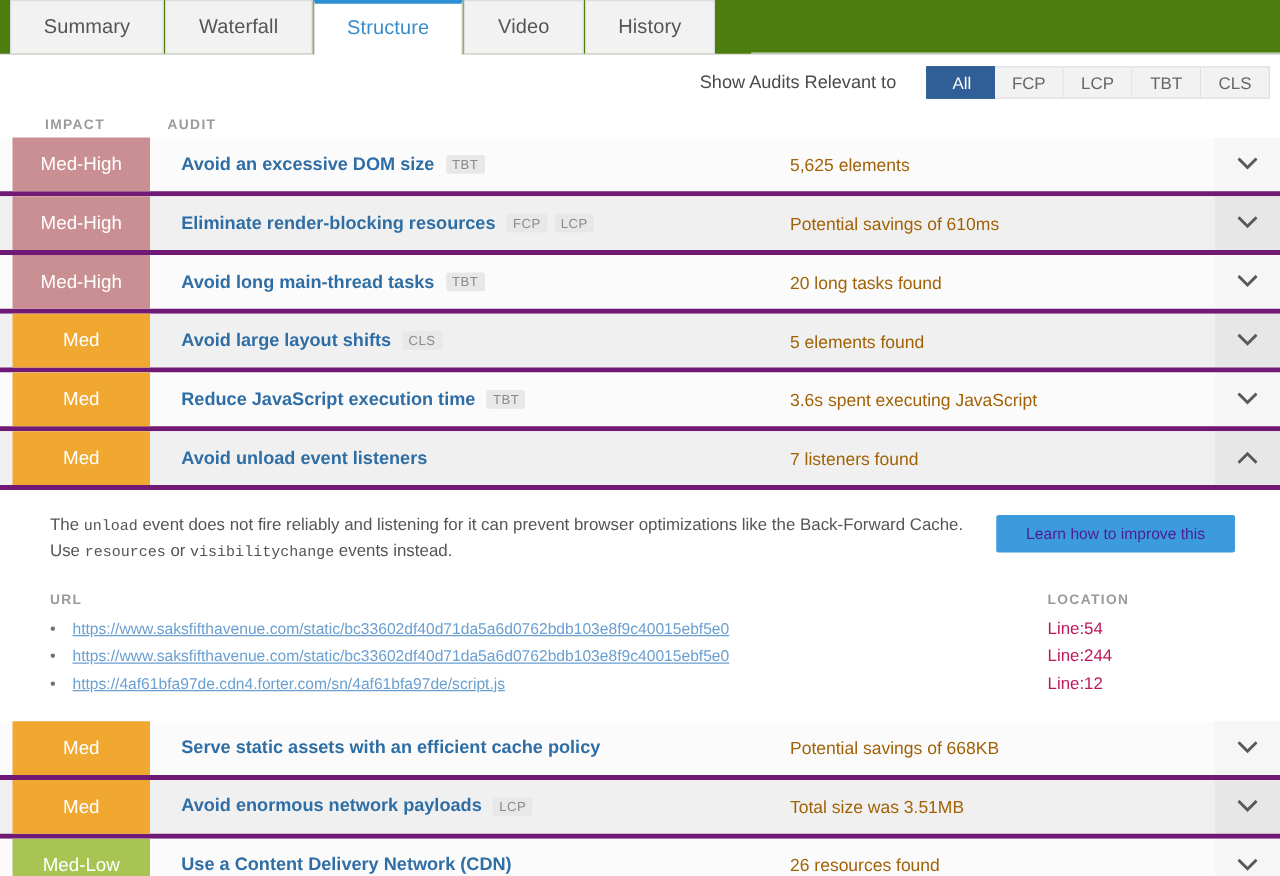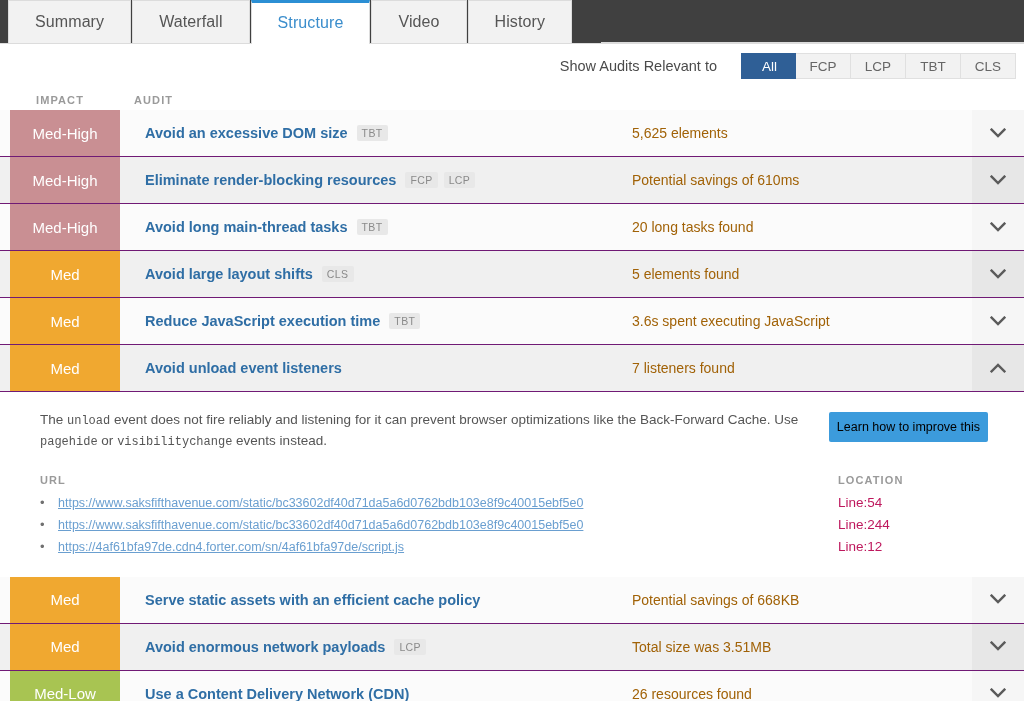--- a/index.html
+++ b/index.html
@@ -8,21 +8,21 @@
     width: 1024px; height: 701px;
     background: #ffffff;
     font-family: "Liberation Sans", sans-serif;
     overflow: hidden;
   }
 
   
   .tabbar {
     position: relative;
     height: 44px;
-    background: #404040;
+    background: #4d7c0f;
     border-bottom: 1px solid #dcdcdc;
     display: flex;
     align-items: stretch;
     padding-left: 8px;
     gap: 28px;
   }
   .tab {
     position: relative;
     display: flex;
     align-items: center;
@@ -110,21 +110,21 @@
   .th-impact { width: 120px; text-align: center; }
   .th-audit  { padding-left: 14px; }
 
   
   .rows { width: 100%; }
   .row {
     display: flex;
     align-items: stretch;
     height: 47px;
     background: #fbfbfb;
-    border-bottom: 1px solid #701a75;
+    border-bottom: 4px solid #701a75;
   }
   .row.alt { background: #f0f0f0; }
 
   .impact {
     width: 110px;
     margin-left: 10px;
     display: flex;
     align-items: center;
     justify-content: center;
     color: #ffffff;
@@ -201,23 +201,23 @@
   .detail-desc code {
     font-family: "Liberation Mono", "DejaVu Sans Mono", monospace;
     font-size: 12px;
     color: #555555;
   }
   .learn-btn {
     flex: none;
     margin-left: 20px;
     margin-top: 2px;
     background: #3c9bdc;
-    color: #000000;
+    color: #4c1d95;
     font-size: 12.5px;
-    padding: 8px 8px;
+    padding: 8px 24px;
     border: none;
     border-radius: 2px;
     cursor: pointer;
     white-space: nowrap;
     font-family: "Liberation Sans", sans-serif;
   }
 
   .detail-table { margin-top: 22px; }
   .dt-head {
     display: flex;
@@ -395,21 +395,21 @@
       </div>
       <div class="value">7 listeners found</div>
       <div class="chev">
         <svg width="16" height="11" viewBox="0 0 16 11">
           <path d="M1.6 8.4 L8 2 L14.4 8.4" stroke="#5a5a5a" stroke-width="2.4" fill="none" stroke-linecap="square"></path>
         </svg>
       </div>
     </div>
     <div class="detail">
       <div class="detail-top">
-        <div class="detail-desc"><span>The </span><code>unload</code><span> event does not fire reliably and listening for it can prevent browser optimizations like the Back-Forward Cache. Use </span><code>pagehide</code><span> or </span><code>visibilitychange</code><span> events instead.</span></div>
+        <div class="detail-desc"><span>The </span><code>unload</code><span> event does not fire reliably and listening for it can prevent browser optimizations like the Back-Forward Cache. Use </span><code>resources</code><span> or </span><code>visibilitychange</code><span> events instead.</span></div>
         <button class="learn-btn">Learn how to improve this</button>
       </div>
       <div class="detail-table">
         <div class="dt-head">
           <div class="dt-col-url">URL</div>
           <div class="dt-col-loc">LOCATION</div>
         </div>
         <div class="dt-body">
           <div class="dt-row">
             <div class="dt-url">

